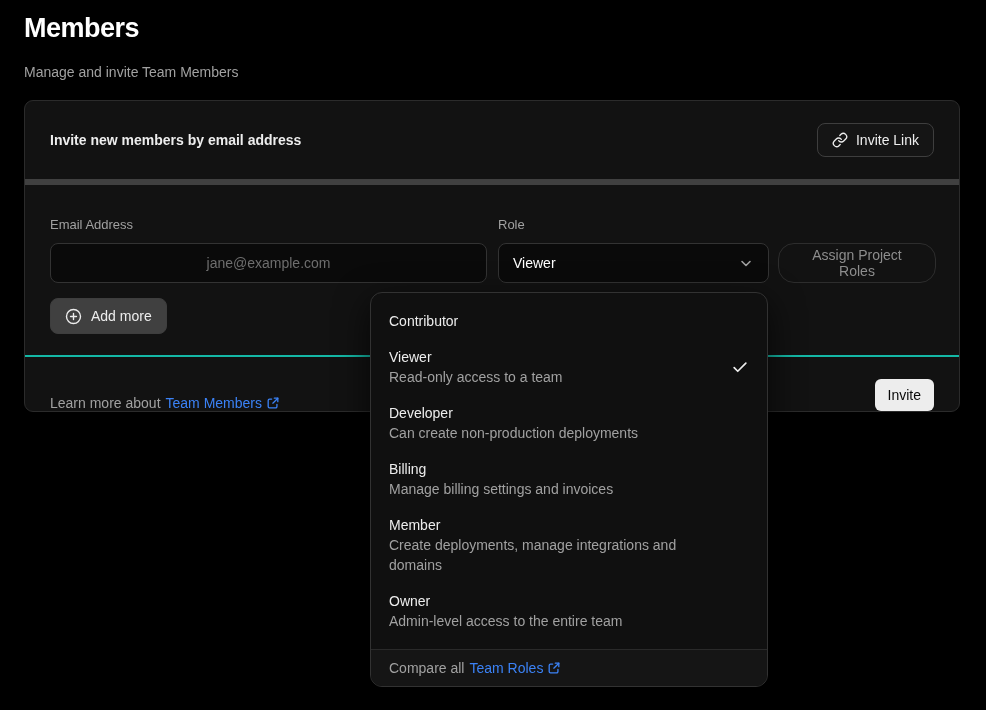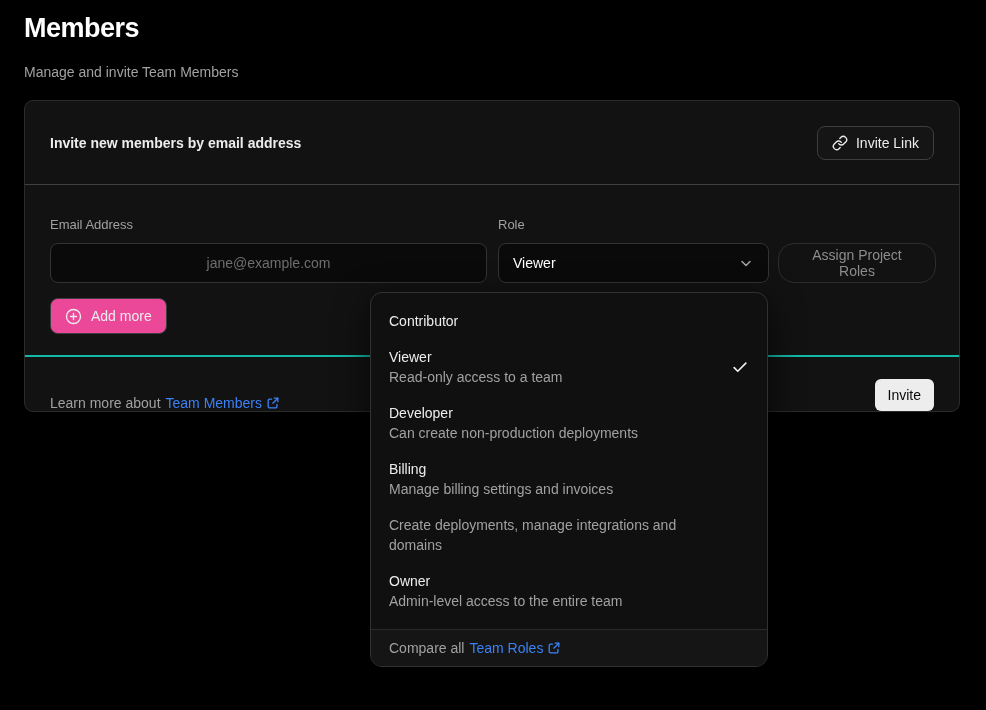--- a/index.html
+++ b/index.html
@@ -19,21 +19,21 @@
     position:absolute; left:24px; top:64px;
     font-size:14px; color:#a1a1a1;
   }
   .card {
     position:absolute; left:24px; top:100px; width:936px; height:312px;
     background:#121212; border:1px solid #2b2b2b; border-radius:9px;
   }
   .card-header {
     position:absolute; left:0; right:0; top:0; height:84px;
     display:flex; align-items:center; justify-content:space-between;
-    padding:0 25px; border-bottom:1px solid #404040;
+    padding:0 25px; border-bottom:6px solid #404040;
   }
   .card-header-title { font-size:14px; font-weight:600; color:#ededed; }
   .btn-outline {
     display:inline-flex; align-items:center; gap:8px;
     background:#151515; border:1px solid #3e3e3e; border-radius:8px;
     color:#ededed; font-size:14px; font-weight:500;
     height:34px; padding:0 14px; cursor:pointer;
     font-family:"Liberation Sans", sans-serif;
   }
   .field-label {
@@ -55,21 +55,21 @@
   .btn-disabled {
     position:absolute; height:40px;
     background:#121212; border:1px solid #2d2d2d; border-radius:8px;
     color:#8d8d8d; font-size:14px;
     display:flex; align-items:center; justify-content:center;
     padding:0 16px; font-family:"Liberation Sans", sans-serif;
   }
   .btn-addmore {
     position:absolute; left:25px; top:197px; height:36px;
     display:inline-flex; align-items:center; gap:9px;
-    background:#ec4899; border:1px solid #3e3e3e; border-radius:8px;
+    background:#404040; border:1px solid #3e3e3e; border-radius:8px;
     color:#ededed; font-size:14px; font-weight:500; padding:0 14px; cursor:pointer;
     font-family:"Liberation Sans", sans-serif;
   }
   .card-footer {
     position:absolute; left:0; right:0; bottom:0; height:56px;
     display:flex; align-items:flex-end; justify-content:space-between;
     padding:0 25px; border-top:2px solid #14b8a6;
     border-radius:0 0 9px 9px;
   }
   .footer-note { font-size:14px; color:#a1a1a1; display:flex; align-items:center; gap:5px; }
@@ -213,20 +213,21 @@
     </span>
     <span class="icon check" style="visibility: hidden;">
       <svg width="18" height="18" viewBox="0 0 16 16" fill="none" stroke="#ededed" stroke-width="1.5" stroke-linecap="round" stroke-linejoin="round">
         <path d="M2.8 8.6 L6 11.8 L13.2 4.6"></path>
       </svg>
     </span>
   </div>
 
   <div class="dropdown-item">
     <span class="item-texts">
+      <span class="item-name">Member</span>
       <span class="item-desc">Create deployments, manage integrations and domains</span>
     </span>
     <span class="icon check" style="visibility: hidden;">
       <svg width="18" height="18" viewBox="0 0 16 16" fill="none" stroke="#ededed" stroke-width="1.5" stroke-linecap="round" stroke-linejoin="round">
         <path d="M2.8 8.6 L6 11.8 L13.2 4.6"></path>
       </svg>
     </span>
   </div>
 
   <div class="dropdown-item">

